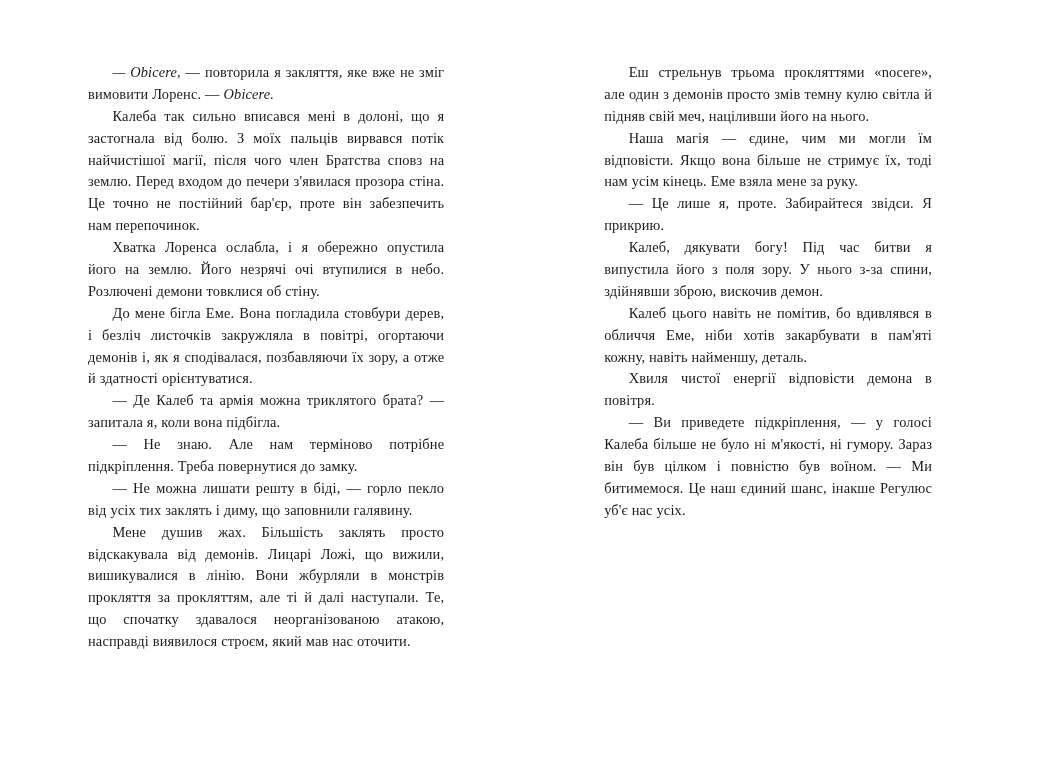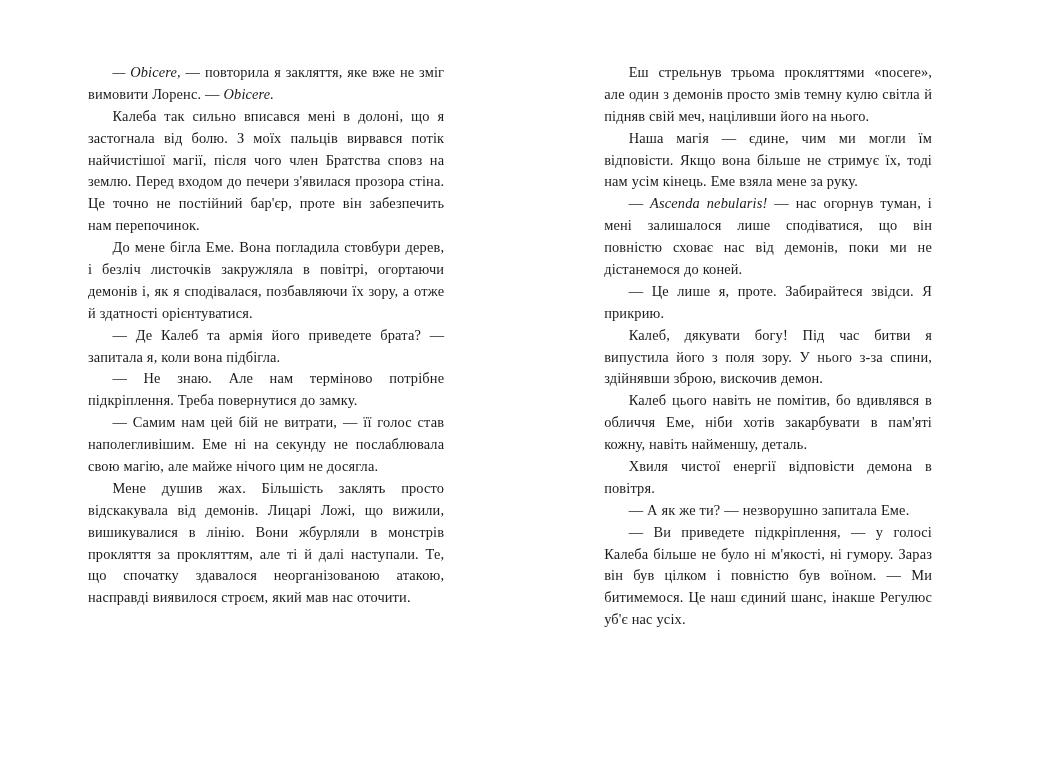--- a/index.html
+++ b/index.html
@@ -73,41 +73,40 @@
 </style>
 </head>
 <body>
 
 <div class="book-spread">
 
   <div class="page page-left">
     <div class="text-col">
       <p class="para"><em>— Obicere,</em> — повторила я закляття, яке вже не зміг вимовити Лоренс. — <em>Obicere.</em></p>
       <p class="para">Калеба так сильно вписався мені в долоні, що я застогнала від болю. З моїх пальців вирвався потік найчистішої магії, після чого член Братства сповз на землю. Перед входом до печери з'явилася прозора стіна. Це точно не постійний бар'єр, проте він забезпечить нам перепочинок.</p>
+      <p class="para">Хватка Лоренса ослабла, і я обережно опустила його на землю. Його незрячі очі втупилися в небо. Розлючені демони товклися об стіну.</p>
       <p class="para">До мене бігла Еме. Вона погладила стовбури дерев, і безліч листочків закружляла в повітрі, огортаючи демонів і, як я сподівалася, позбавляючи їх зору, а отже й здатності орієнтуватися.</p>
-      <p class="para">— Де Калеб та армія його приведете брата? — запитала я, коли вона підбігла.</p>
+      <p class="para">— Де Калеб та армія можна триклятого брата? — запитала я, коли вона підбігла.</p>
       <p class="para">— Не знаю. Але нам терміново потрібне підкріплення. Треба повернутися до замку.</p>
-      <p class="para">— Самим нам цей бій не витрати, — її голос став напо­легливішим. Еме ні на секунду не послаблювала свою магію, але майже нічого цим не досягла.</p>
+      <p class="para">— Не можна лишати решту в біді, — горло пекло від усіх тих заклять і диму, що заповнили галявину.</p>
       <p class="para">Мене душив жах. Більшість заклять просто відскакувала від демонів. Лицарі Ложі, що вижили, вишикувалися в лінію. Вони жбурляли в монстрів прокляття за прокляттям, але ті й далі наступали. Те, що спочатку здавалося неорганізованою атакою, насправді виявилося строєм, який мав нас оточити.</p>
     </div>
     <div class="folio">
       
     </div>
   </div>
 
   <div class="gutter"></div>
 
   <div class="page page-right">
     <div class="text-col">
       <p class="para">Еш стрельнув трьома прокляттями «nocere», але один з демонів просто змів темну кулю світла й підняв свій меч, націливши його на нього.</p>
       <p class="para">Наша магія — єдине, чим ми могли їм відповісти. Якщо вона більше не стримує їх, тоді нам усім кінець. Еме взяла мене за руку.</p>
-      <p class="para">— <em>Ascenda nebularis!</em> — нас огорнув туман, і мені залишалося лише сподіватися, що він повністю сховає нас від демонів, поки ми не дістанемося до коней.</p>
       <p class="para">— Це лише я, проте. Забирайтеся звідси. Я прикрию.</p>
       <p class="para">Калеб, дякувати богу! Під час битви я випустила його з поля зору. У нього з-за спини, здійнявши зброю, вискочив демон.</p>
       <p class="para">Калеб цього навіть не помітив, бо вдивлявся в обличчя Еме, ніби хотів закарбувати в пам'яті кожну, навіть найменшу, деталь.</p>
       <p class="para">Хвиля чистої енергії відповісти демона в повітря.</p>
-      <p class="para">— А як же ти? — незворушно запитала Еме.</p>
       <p class="para">— Ви приведете підкріплення, — у голосі Калеба більше не було ні м'якості, ні гумору. Зараз він був цілком і повністю був воїном. — Ми битимемося. Це наш єдиний шанс, інакше Регулюс уб'є нас усіх.</p>
     </div>
 
   </div>
 
 </div>
 
 </body></html>

